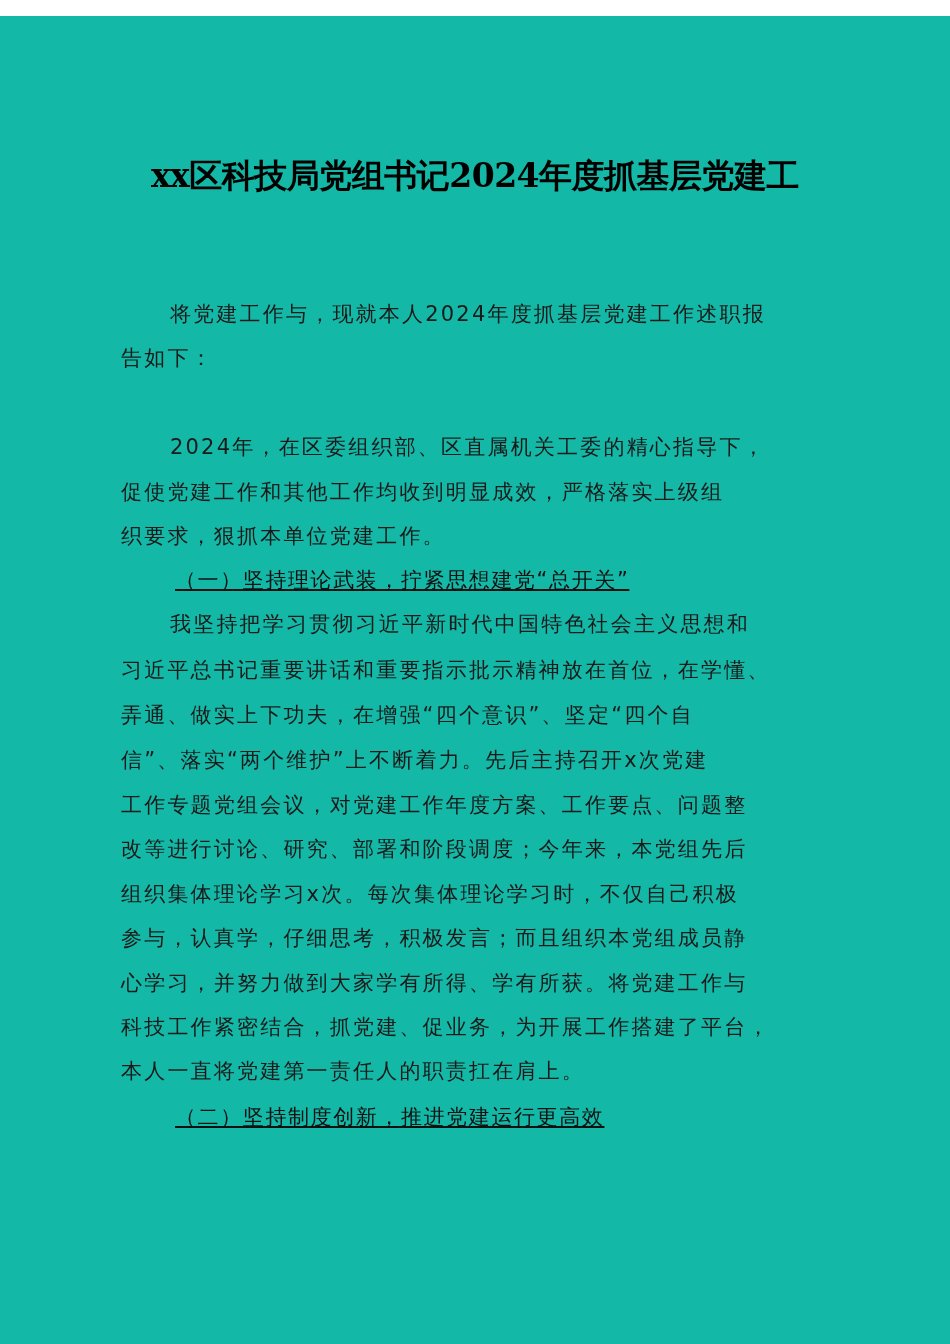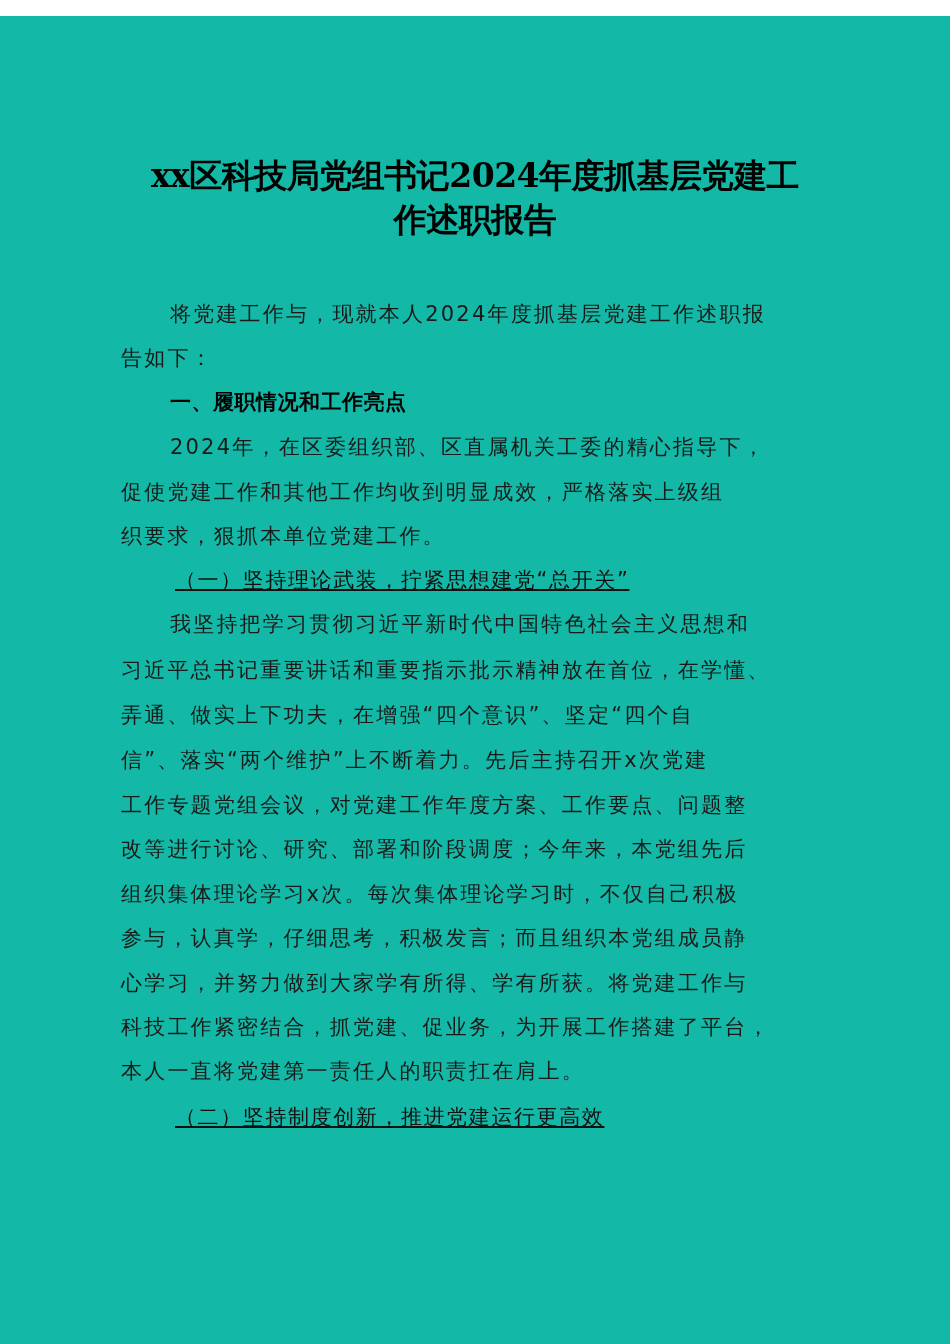--- a/index.html
+++ b/index.html
@@ -57,26 +57,24 @@
       color: #111111;
       text-decoration: underline;
     }
   </style>
 </head>
 <body>
 
 <div class="page">
 
   <div class="title-line" style="top:140px;">xx区科技局党组书记2024年度抓基层党建工</div>
-  <div class="title-line" style="top:184px;">作述职报告</div>
 
   <div class="line indent" style="top:284px;">将党建工作与，现就本人2024年度抓基层党建工作述职报</div>
   <div class="line" style="top:328px;">告如下：</div>
 
-  <div class="line heading1" style="top:372px;">一、履职情况和工作亮点</div>
 
   <div class="line indent" style="top:417px;">2024年，在区委组织部、区直属机关工委的精心指导下，</div>
   <div class="line" style="top:462px;">促使党建工作和其他工作均收到明显成效，严格落实上级组</div>
   <div class="line" style="top:506px;">织要求，狠抓本单位党建工作。</div>
 
   <div class="line heading2" style="top:550px;">（一）坚持理论武装，拧紧思想建党“总开关”</div>
 
   <div class="line indent" style="top:594px;">我坚持把学习贯彻习近平新时代中国特色社会主义思想和</div>
   <div class="line" style="top:640px;">习近平总书记重要讲话和重要指示批示精神放在首位，在学懂、</div>
   <div class="line" style="top:685px;">弄通、做实上下功夫，在增强“四个意识”、坚定“四个自</div>

